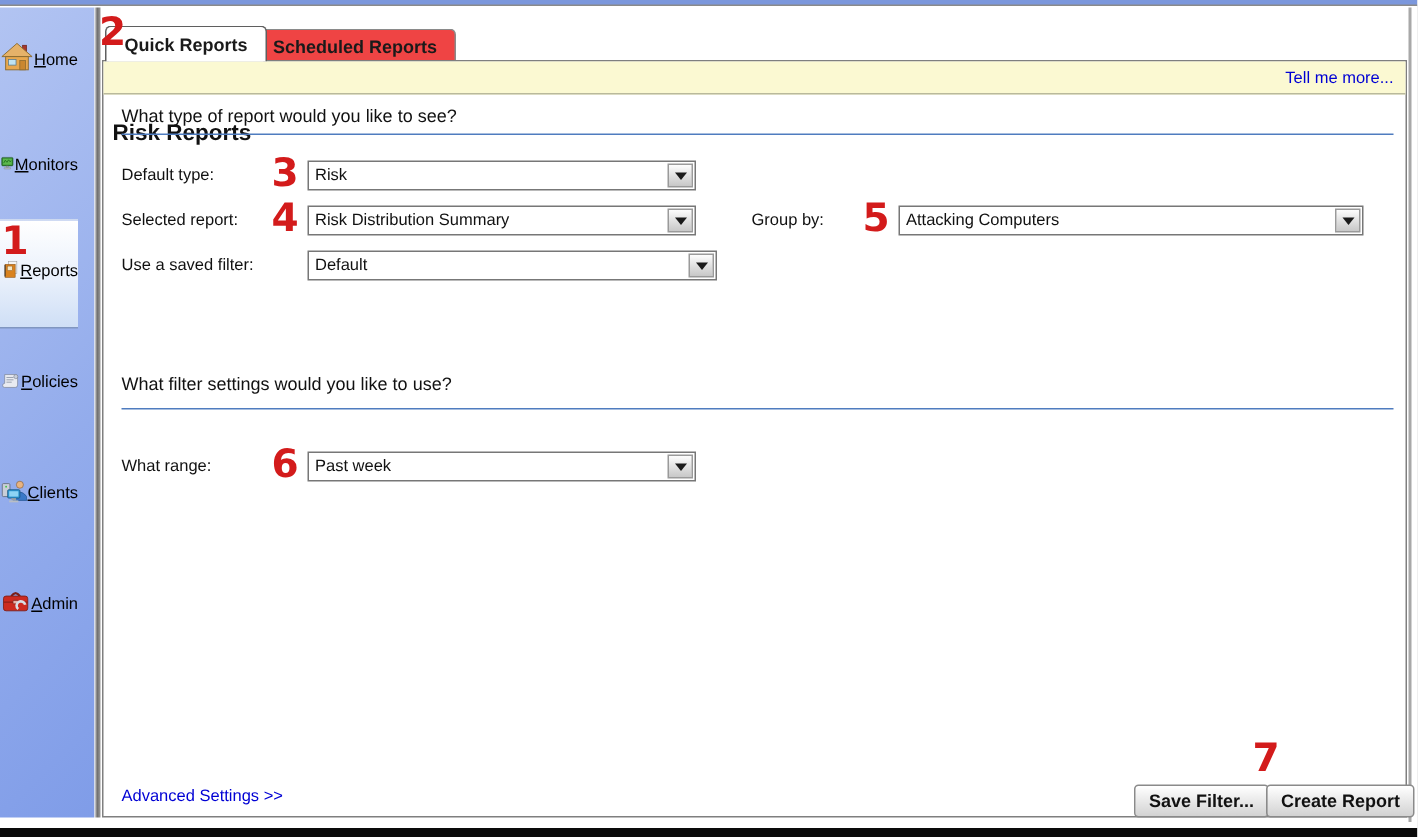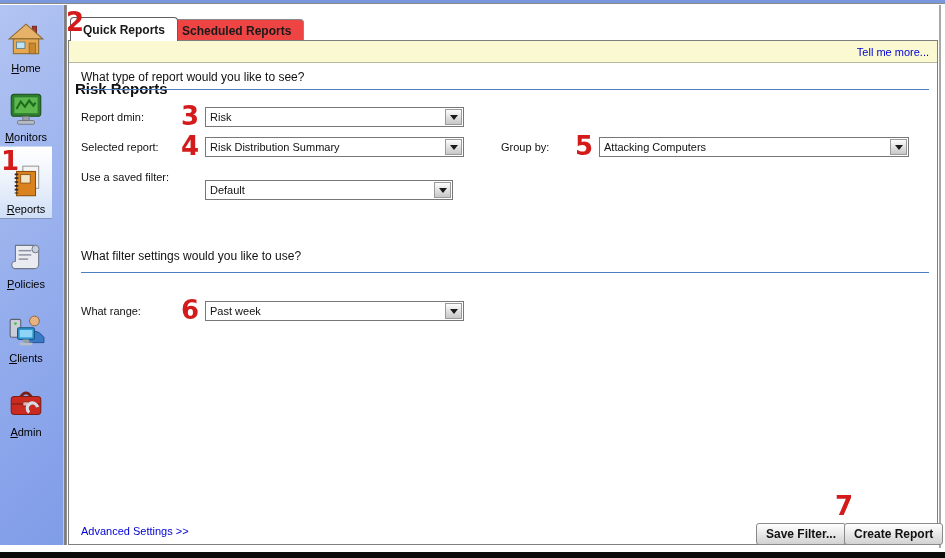--- a/index.html
+++ b/index.html
@@ -15,21 +15,21 @@
     background:#7b97dc; border-bottom:1px solid #8a8a8a; z-index:1; }
   .bottom-gap { position:absolute; left:0; top:545px; width:945px; height:8px; background:#fff; }
   .bottom-bar { position:absolute; left:0; top:552px; width:945px; height:6px; background:#0a0a0a; }
   .right-edge { position:absolute; left:939px; top:5px; width:2px; height:543px; background:#a8a8a8; }
 
   
   .sidebar { position:absolute; left:0; top:5px; width:63px; height:544px;
     background:linear-gradient(135deg,#b2c4f2 0%,#93acec 55%,#7f9ce8 100%); }
   .side-divider { position:absolute; left:63px; top:5px; width:4px; height:544px;
     background:linear-gradient(to right,#e8e8e8,#6e6e6e 45%,#9a9a9a); }
-  .side-item { position:absolute; left:0; width:52px; display:flex; flex-direction:column;
+  .side-item { position:absolute; left:0; width:52px; display:flex; flex-direction:row;
     align-items:center; justify-content:flex-end; padding-bottom:3px; cursor:pointer; }
   .side-item .icn { width:38px; height:38px; margin-bottom:2px; }
   .side-label { font-size:11px; color:#000; white-space:nowrap; }
   .side-label .mn { text-decoration:underline; }
   .side-item.selected {
     background:linear-gradient(to bottom,#ffffff 0%,#e9f0fb 55%,#cfdff6 100%);
     border-top:1px solid #cdd9f0; border-bottom:1px solid #8096c0;
   }
 
   
@@ -159,21 +159,21 @@
   <div class="panel">
 
     <div class="yellow-band">
       <span class="page-title">Risk Reports</span>
       <span class="help-link">Tell me more...</span>
     </div>
 
     <div class="sec-heading" style="left:12px; top:29px;">What type of report would you like to see?</div>
     <div class="sec-rule" style="left:12px; top:48px; width:848px;"></div>
 
-    <div class="fld-label" style="left:12px; top:70px;">Report dmin:</div>
+    <div class="fld-label" style="left:12px; top:70px;">Default type:</div>
     <div class="combo" style="left:136px; top:66px; width:259px;">
       <span class="combo-text">Risk</span>
       <span class="combo-btn">
           <span class="combo-arrow"></span>
         </span>
     </div>
 
     <div class="fld-label" style="left:12px; top:100px;">Selected report:</div>
     <div class="combo" style="left:136px; top:96px; width:259px;">
       <span class="combo-text">Risk Distribution Summary</span>
@@ -184,21 +184,21 @@
 
     <div class="fld-label" style="left:432px; top:100px;">Group by:</div>
     <div class="combo" style="left:530px; top:96px; width:310px;">
       <span class="combo-text">Attacking Computers</span>
       <span class="combo-btn">
           <span class="combo-arrow"></span>
         </span>
     </div>
 
     <div class="fld-label" style="left:12px; top:130px;">Use a saved filter:</div>
-    <div class="combo" style="left:136px; top:139px; width:248px;padding-left:20px;">
+    <div class="combo" style="left:136px; top:126px; width:273px;padding-left:20px;">
       <span class="combo-text">Default</span>
       <span class="combo-btn">
           <span class="combo-arrow"></span>
         </span>
     </div>
 
     <div class="sec-heading" style="left:12px; top:208px;">What filter settings would you like to use?</div>
     <div class="sec-rule" style="left:12px; top:231px; width:848px;"></div>
 
     <div class="fld-label" style="left:12px; top:264px;">What range:</div>

